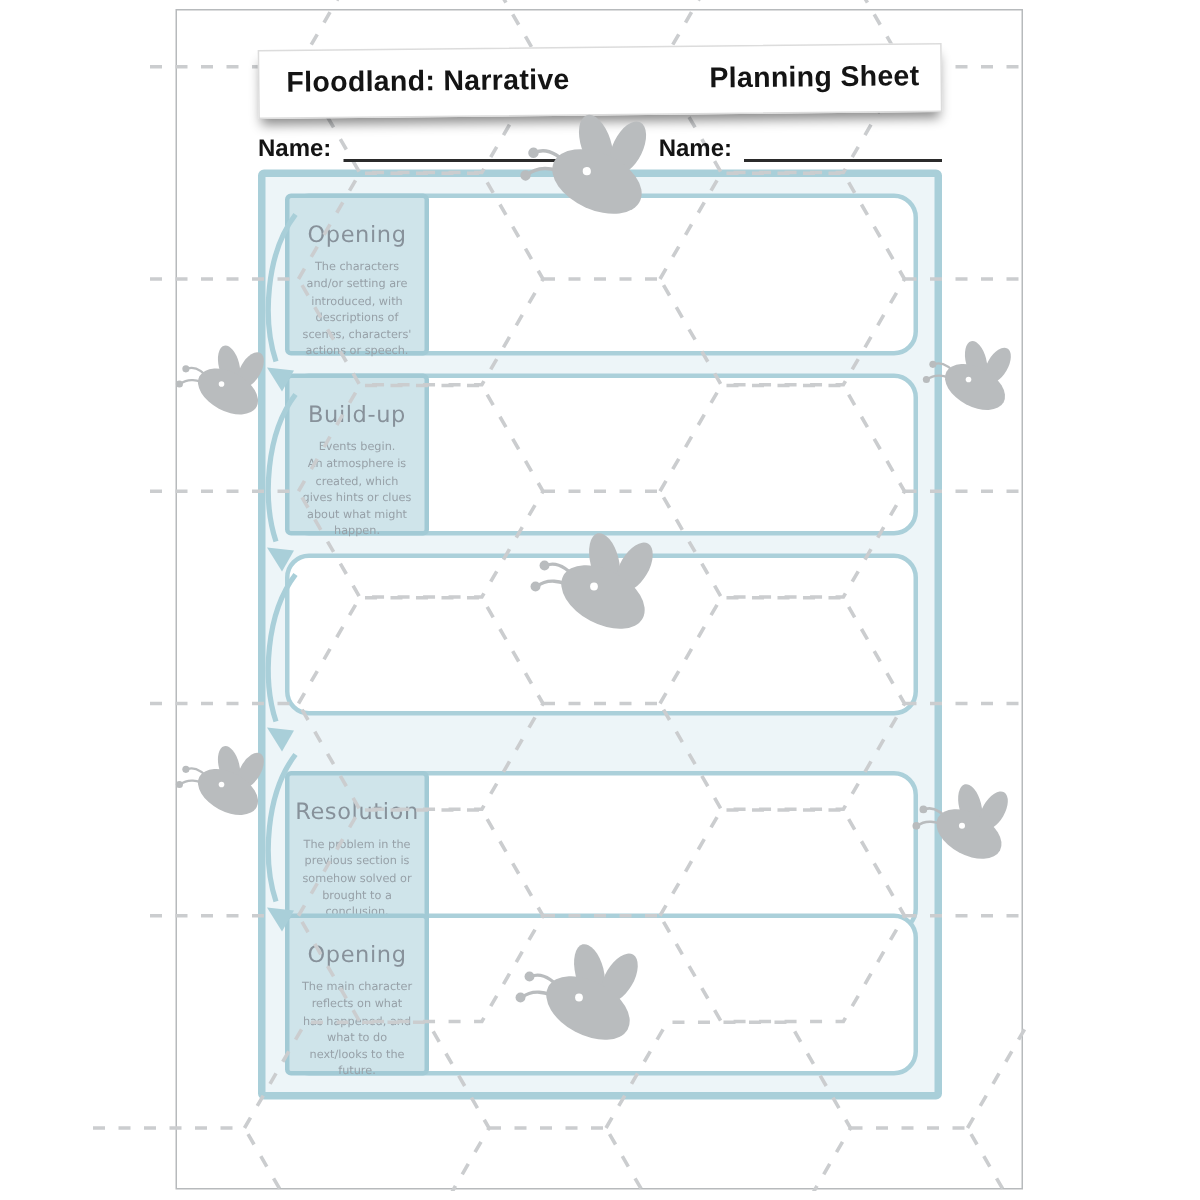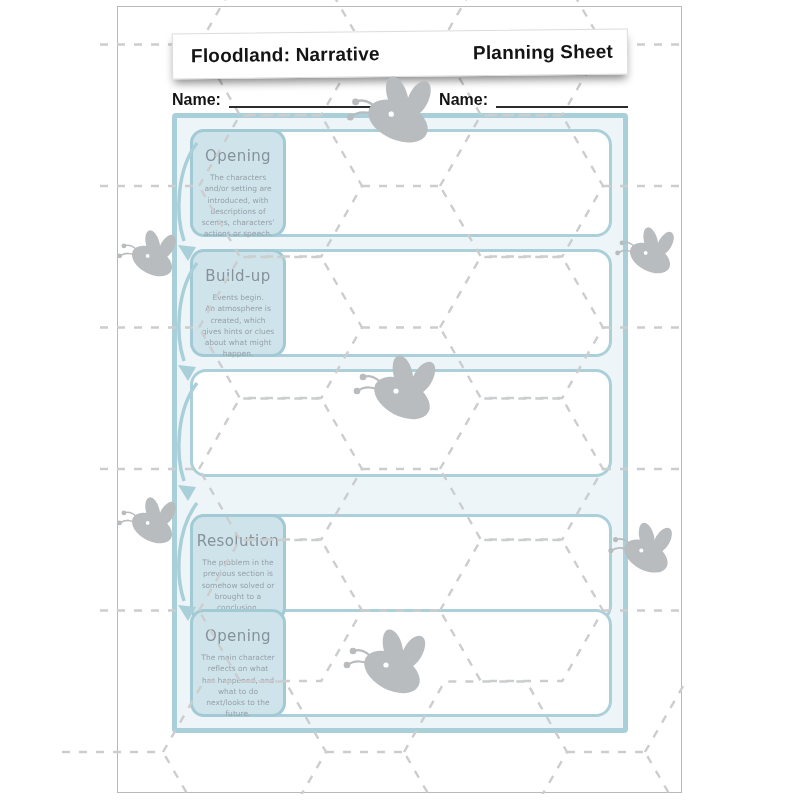--- a/index.html
+++ b/index.html
@@ -6,21 +6,21 @@
   .canvas{position:relative;width:800px;height:800px;background:#ffffff;overflow:hidden;
           font-family:"Liberation Sans",sans-serif;}
   .page{position:absolute;left:117px;top:6px;width:565px;height:787px;
         background:#ffffff;border:1px solid #b7babc;box-sizing:border-box;z-index:0;}
   
   .frame{position:absolute;left:172px;top:113px;width:456px;height:620px;
          background:#edf5f8;border:5px solid #a9cfd9;border-radius:4px;box-sizing:border-box;z-index:1;}
   .row{position:absolute;left:190px;width:422px;height:108px;background:#ffffff;
        border:3px solid #abd0da;border-radius:16px;box-sizing:border-box;z-index:1;}
   .label-box{position:absolute;left:190px;width:96px;height:108px;background:#cfe4ea;
-       border:3px solid #a2cad5;border-radius:14px;box-sizing:border-box;z-index:2;
+       border:3px solid #a2cad5;border-radius:4px;box-sizing:border-box;z-index:2;
        display:flex;flex-direction:column;align-items:center;text-align:center;}
   .s1{top:129px}.s2{top:249px}.s3{top:369px}.s4{top:514px}.s5{top:609px}
   .sec-title{margin-top:15px;font-family:"DejaVu Sans",sans-serif;font-size:15px;
        color:#87919a;letter-spacing:.4px;}
   .sec-desc{margin-top:7px;padding:0 7px;font-family:"DejaVu Sans",sans-serif;font-size:7.5px;
        line-height:1.5;color:#97a1a8;white-space:pre-line;}
   
   #decor{position:absolute;left:55px;top:0;width:630px;height:794px;z-index:3;pointer-events:none;}
   
   .banner{position:absolute;left:172px;top:31px;width:456px;height:46px;background:#ffffff;

